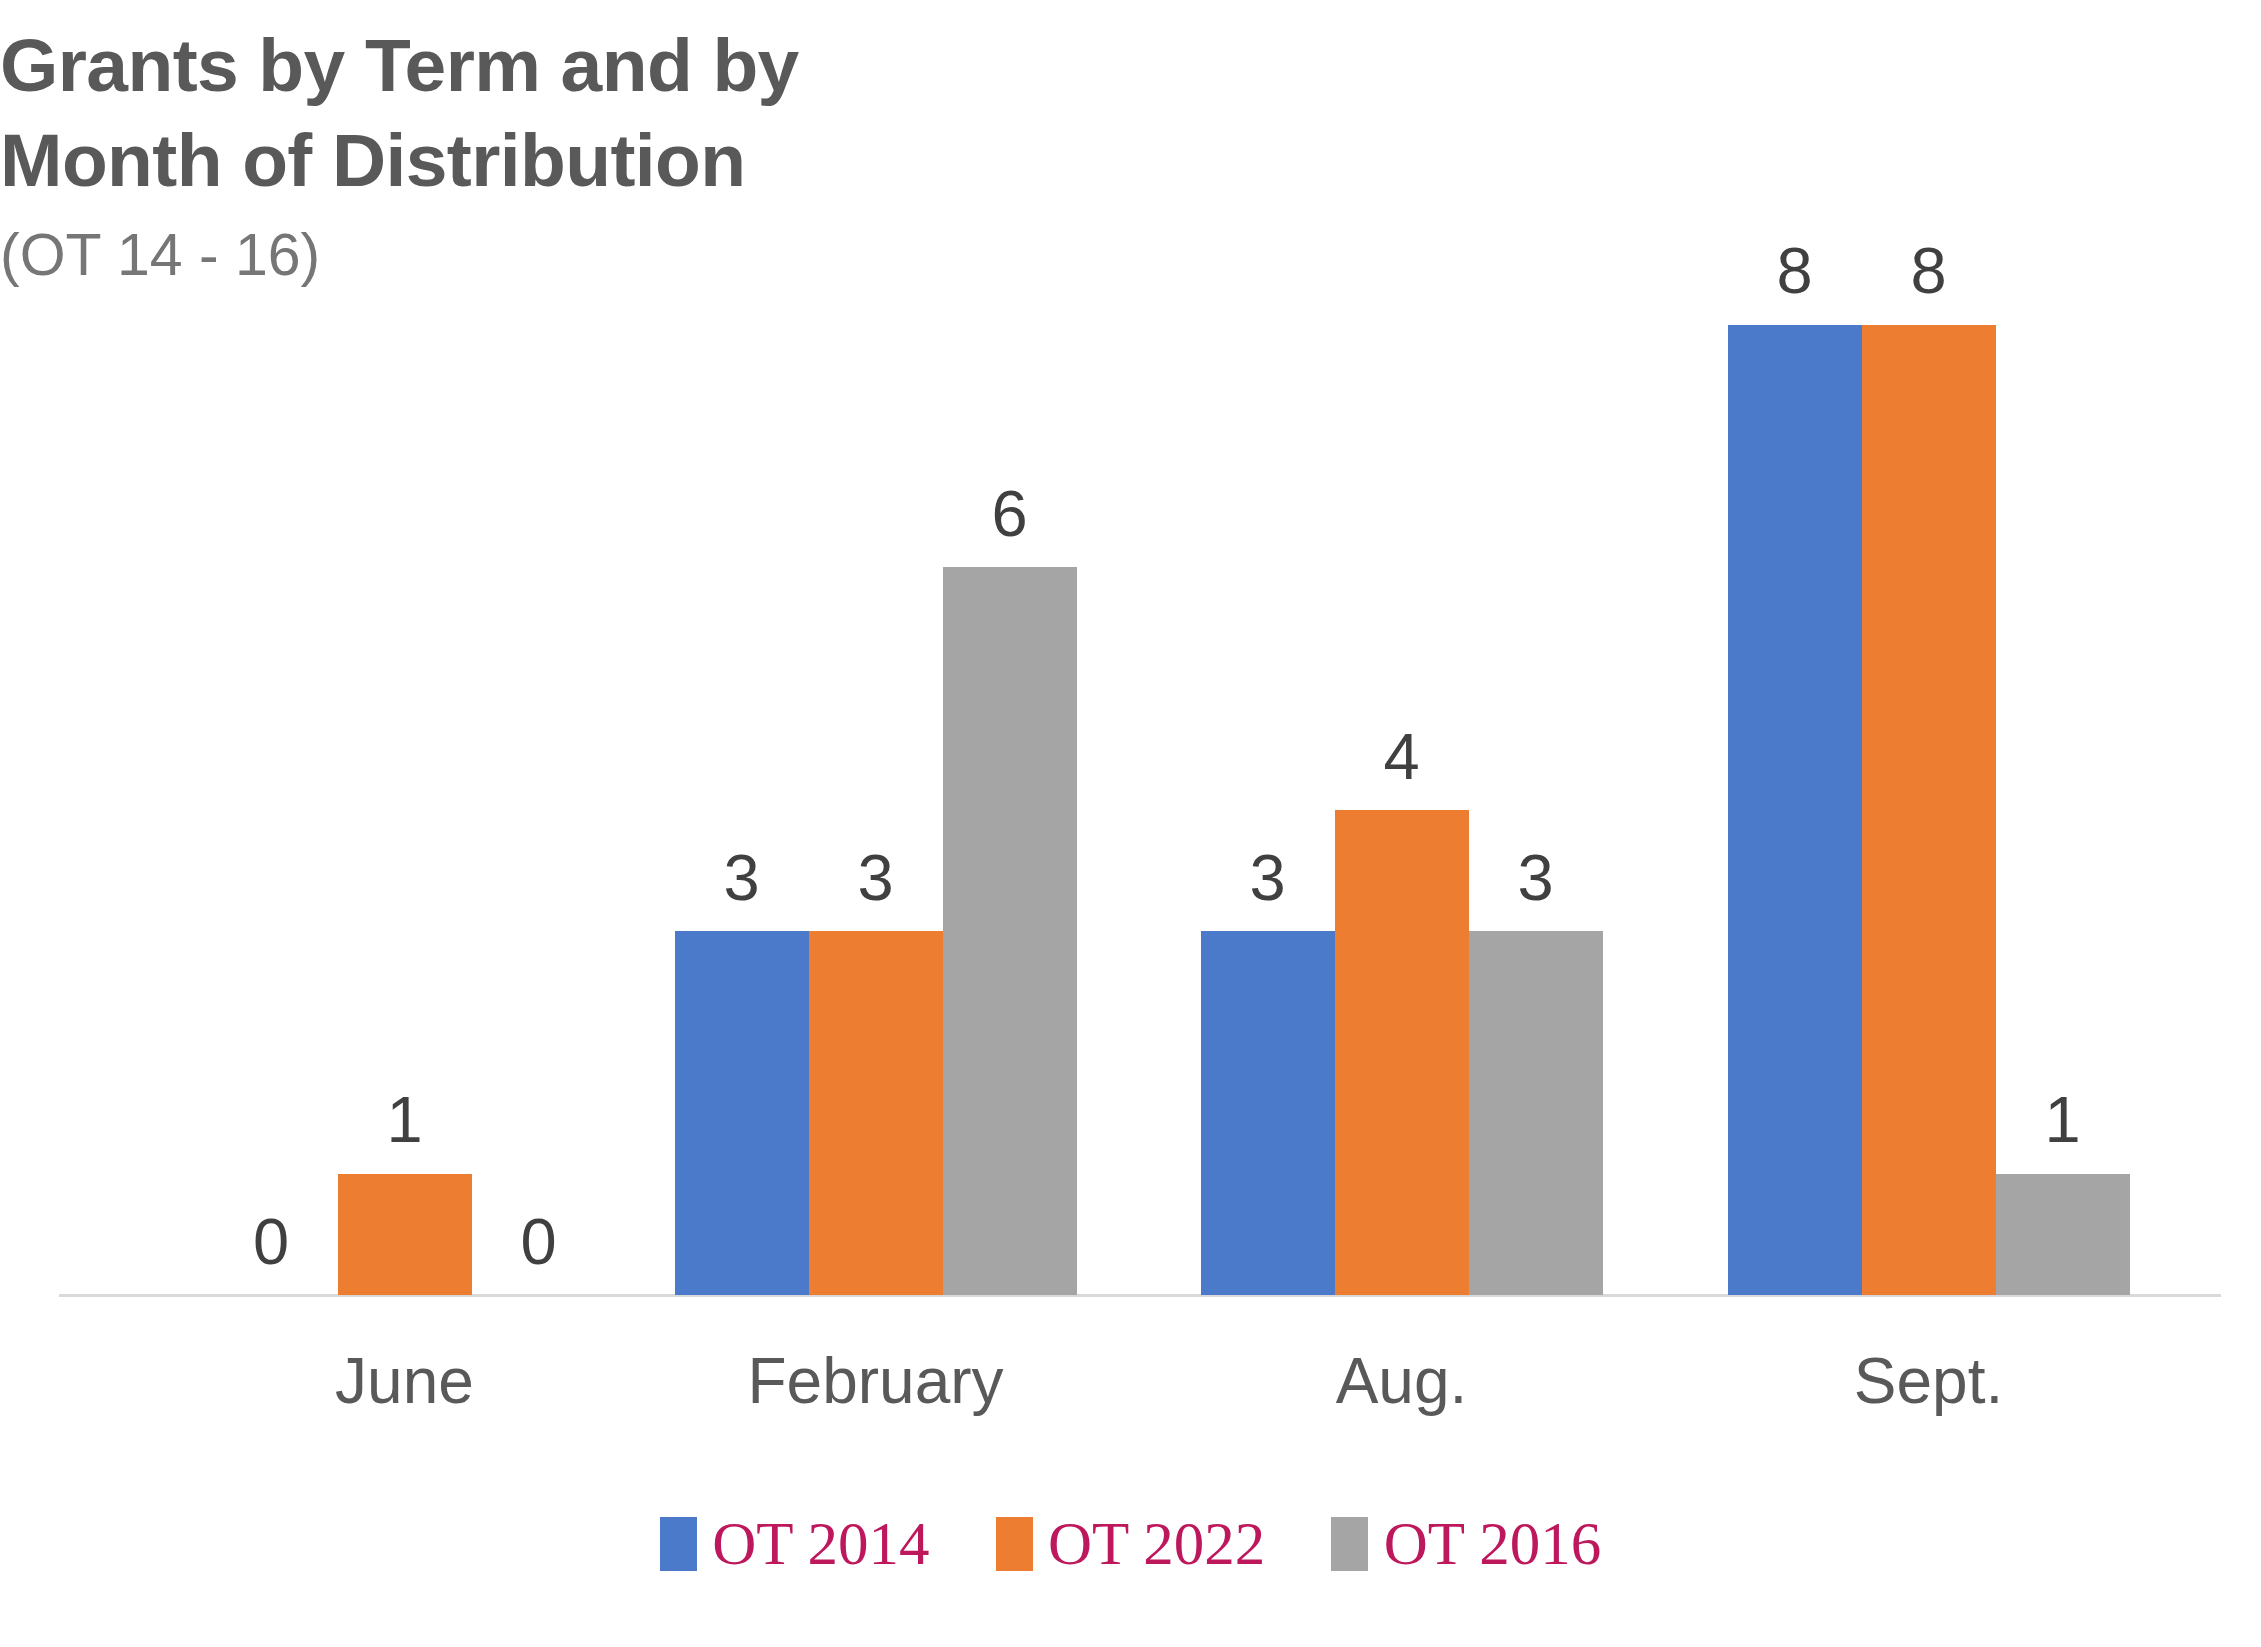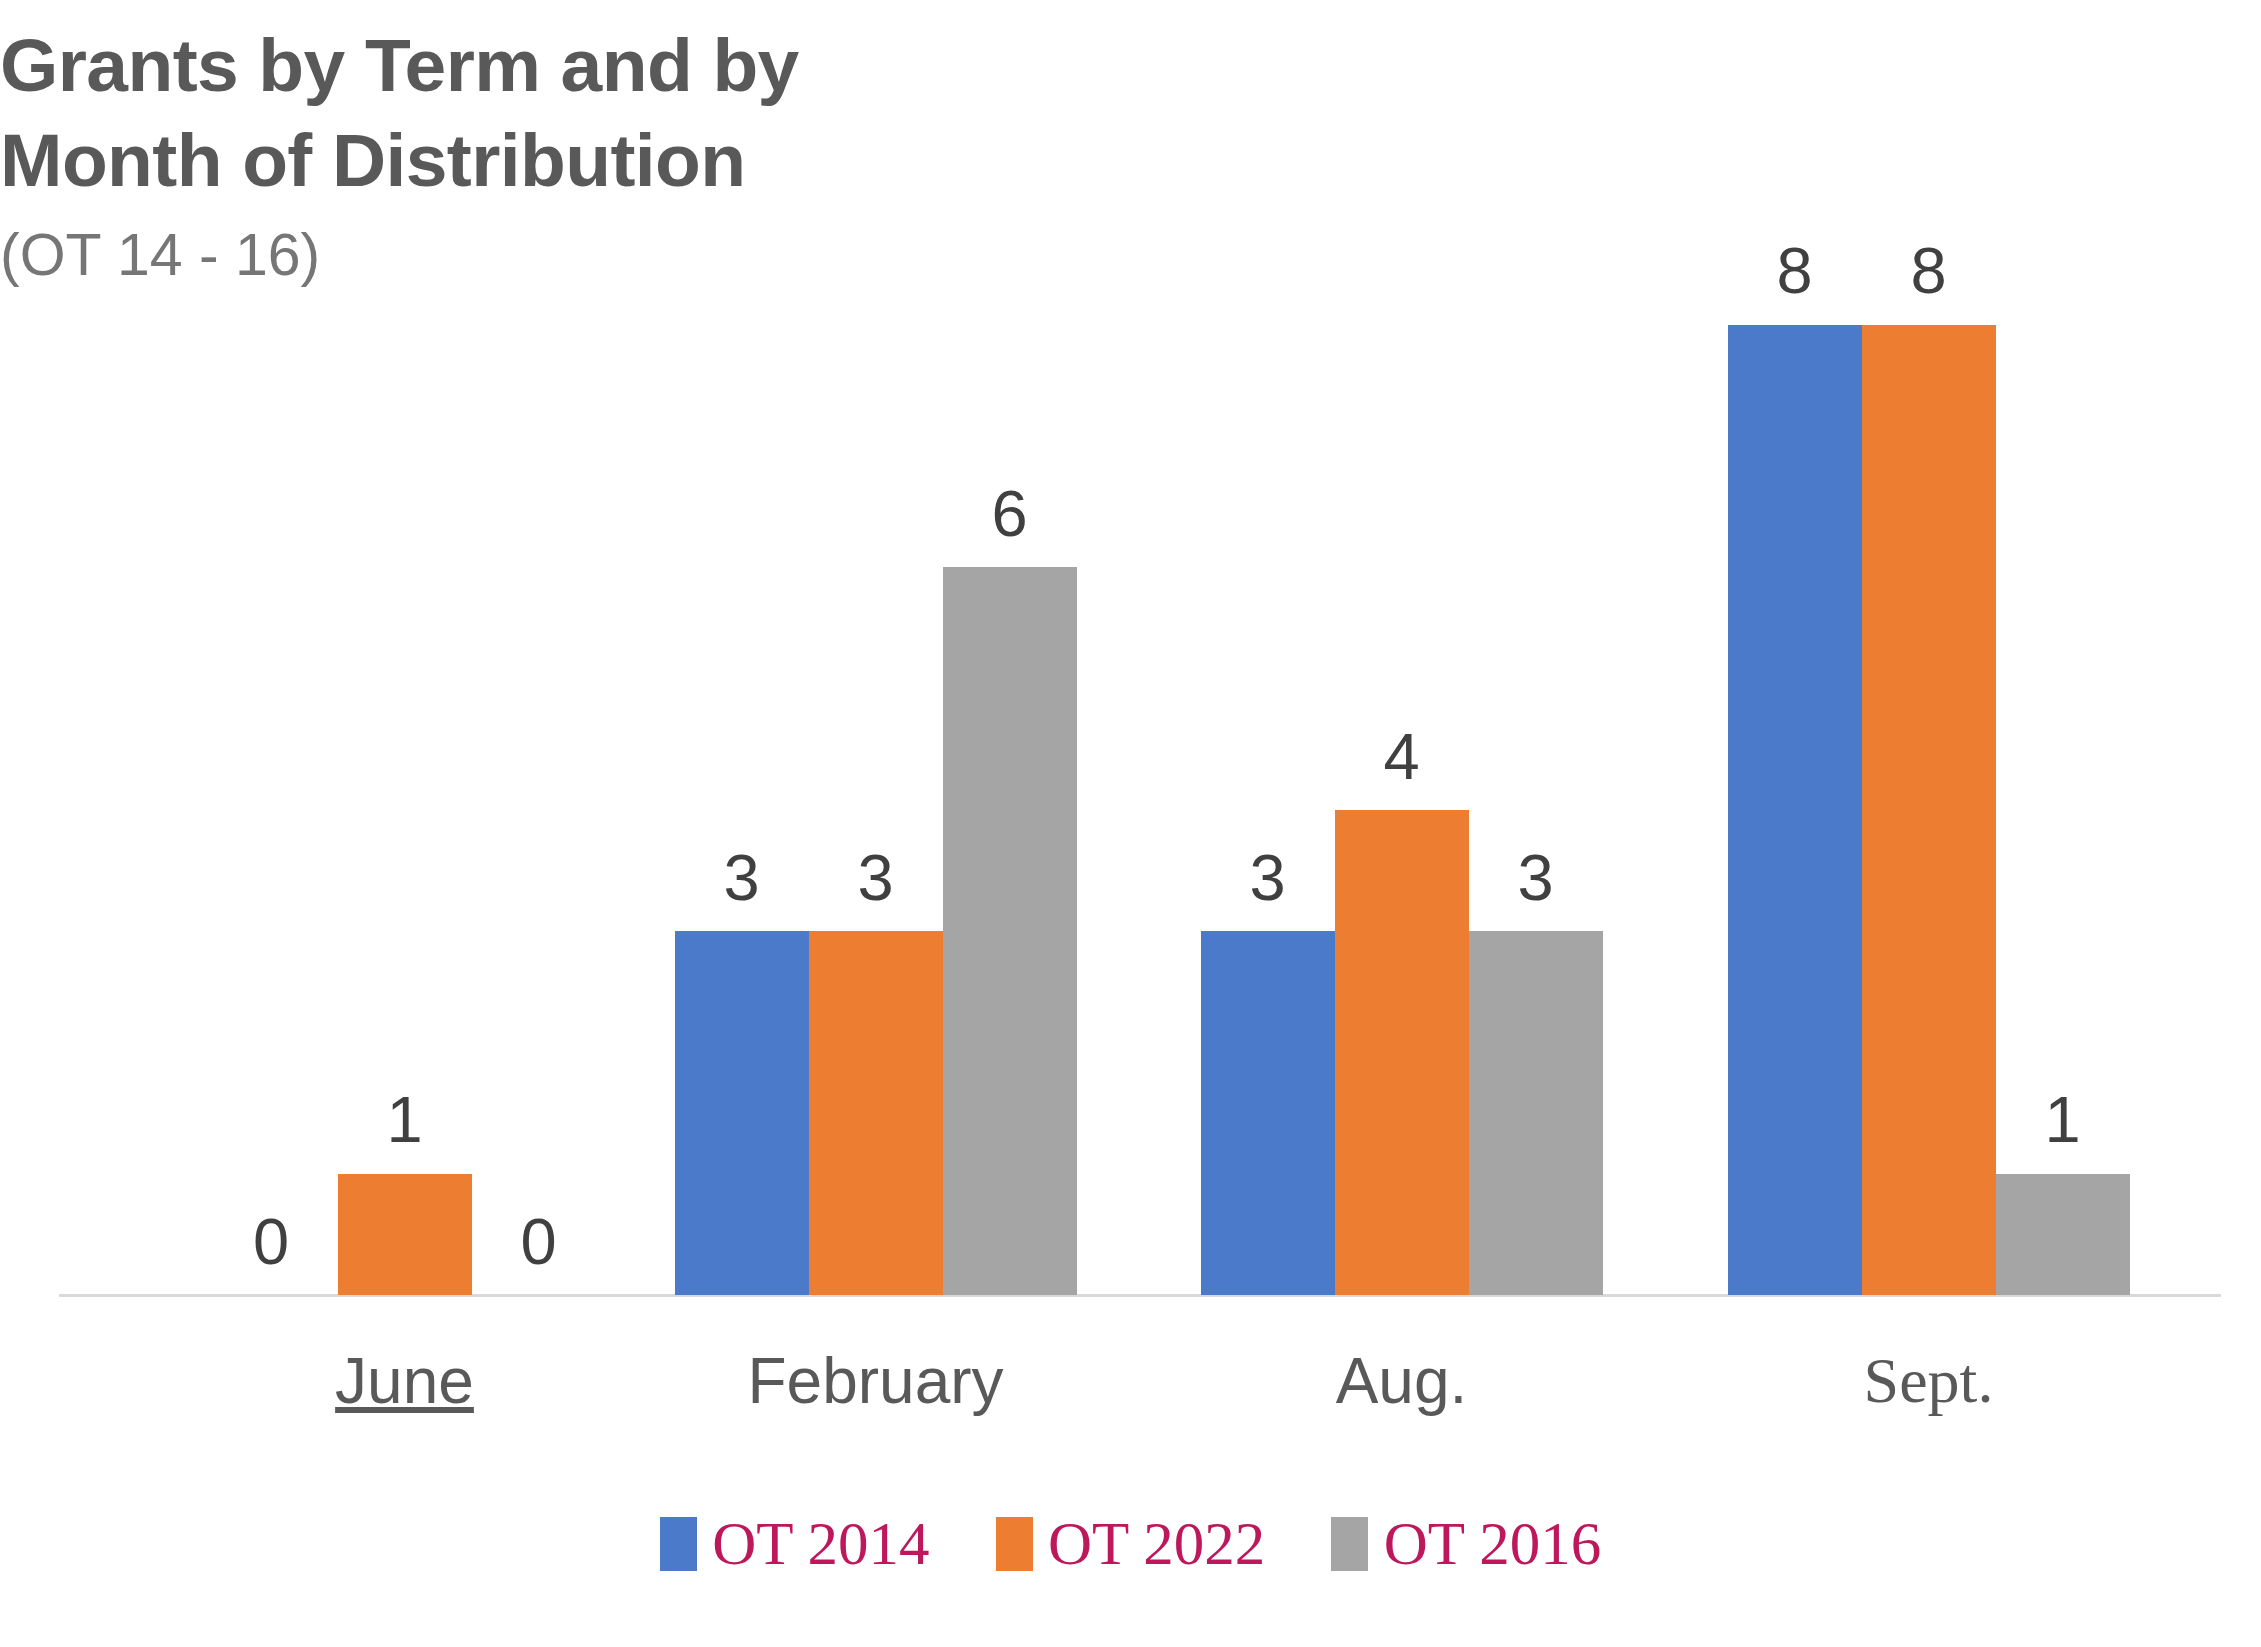--- a/index.html
+++ b/index.html
@@ -205,24 +205,24 @@
             <div class="bar-label" style="bottom: 992px;">8</div>
             <div class="bar series-1" style="height: 970px;"></div>
           </div>
           <div class="bar-slot">
             <div class="bar-label" style="bottom: 143px;">1</div>
             <div class="bar series-2" style="height: 121px;"></div>
           </div>
         </div>
       </div>
     <div id="cat-layer">
-        <div class="cat-label" style="left: 204px; width: 401px; text-decoration: underline;">June</div>
+        <div class="cat-label" style="left: 204px; width: 401px;">June</div>
         <div class="cat-label" style="left: 675px; width: 401px;">February</div>
         <div class="cat-label" style="left: 1201px; width: 401px;">Aug.</div>
-        <div class="cat-label" style="left: 1728px; width: 401px; font-family: Liberation Serif, serif;">Sept.</div>
+        <div class="cat-label" style="left: 1728px; width: 401px;">Sept.</div>
       </div>
   </div>
 
   <div id="legend">
       <div class="legend-item">
         <span class="legend-swatch series-0"></span>
         <span class="legend-text">OT 2014</span>
       </div>
       <div class="legend-item">
         <span class="legend-swatch series-1"></span>

